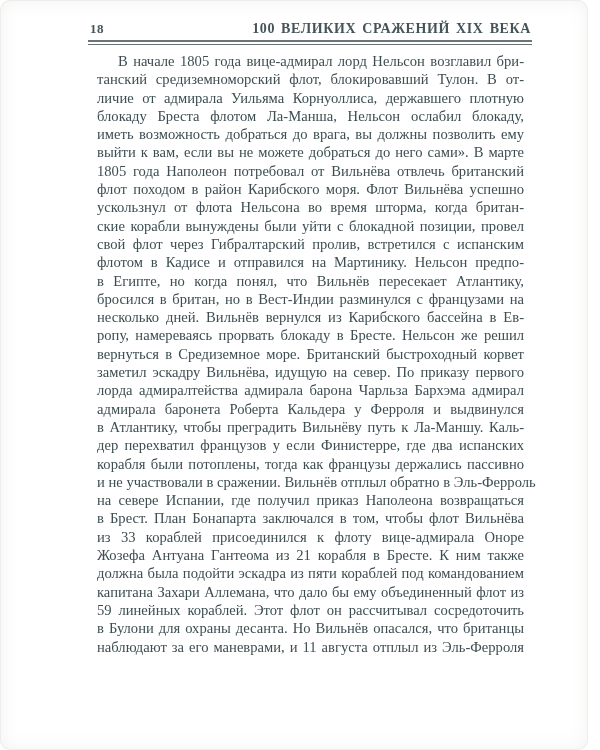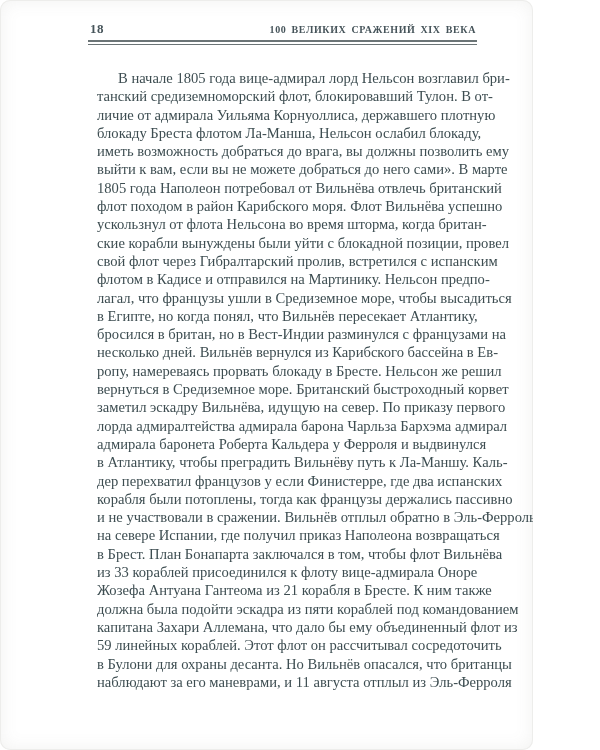--- a/index.html
+++ b/index.html
@@ -7,21 +7,21 @@
     --header: #46545a;
     --rule: #6b7476;
     --page-background: #ffffff;
   }
   * { margin: 0; padding: 0; box-sizing: border-box; }
   html, body { width: 600px; height: 750px; background: #fff; }
   body { font-family: "Liberation Serif", "DejaVu Serif", serif; }
 
   .page {
     position: relative;
-    width: 533px;
+    width: 588px;
     height: 750px;
     background: var(--page-background);
     border-radius: 10px;
     box-shadow:
       inset 0 0 0 1px #ededeb,
       inset 0 0 18px rgba(120,120,110,0.10);
     overflow: hidden;
   }
 
   .running-head {
@@ -33,41 +33,41 @@
     justify-content: space-between;
     align-items: baseline;
     color: var(--header);
     font-weight: bold;
   }
   .page-num {
     font-size: 13px;
     letter-spacing: 0.5px;
   }
   .head-title {
-    font-size: 10px;
+    font-size: 14px;
     letter-spacing: 0.6px;
     word-spacing: 2px;
     white-space: nowrap;
   }
 
   .header-rule {
     position: absolute;
     left: 88px;
     right: 56px;
     top: 40px;
     height: 5px;
     border-top: 2px solid var(--rule);
     border-bottom: 1px solid var(--rule);
   }
 
   .body-text {
     position: absolute;
     left: 97px;
     right: 64px;
-    top: 69px;
+    top: 52px;
     color: var(--text);
     font-size: 14.6px;
   }
   .line {
     height: 18.3px;
     line-height: 18.3px;
     white-space: nowrap;
     text-align: justify;
     text-align-last: justify;
     -moz-text-align-last: justify;
@@ -92,21 +92,20 @@
       <div class="line">личие от адмирала Уильяма Корнуоллиса, державшего плотную</div>
       <div class="line">блокаду Бреста флотом Ла-Манша, Нельсон ослабил блокаду,</div>
       <div class="line">иметь возможность добраться до врага, вы должны позволить ему</div>
       <div class="line">выйти к вам, если вы не можете добраться до него сами». В марте</div>
       <div class="line">1805 года Наполеон потребовал от Вильнёва отвлечь британский</div>
       <div class="line">флот походом в район Карибского моря. Флот Вильнёва успешно</div>
       <div class="line">ускользнул от флота Нельсона во время шторма, когда британ-</div>
       <div class="line">ские корабли вынуждены были уйти с блокадной позиции, провел</div>
       <div class="line">свой флот через Гибралтарский пролив, встретился с испанским</div>
       <div class="line">флотом в Кадисе и отправился на Мартинику. Нельсон предпо-</div>
-      <div class="line">лагал, что французы ушли в Средиземное море, чтобы высадиться</div>
       <div class="line">в Египте, но когда понял, что Вильнёв пересекает Атлантику,</div>
       <div class="line">бросился в британ, но в Вест-Индии разминулся с французами на</div>
       <div class="line">несколько дней. Вильнёв вернулся из Карибского бассейна в Ев-</div>
       <div class="line">ропу, намереваясь прорвать блокаду в Бресте. Нельсон же решил</div>
       <div class="line">вернуться в Средиземное море. Британский быстроходный корвет</div>
       <div class="line">заметил эскадру Вильнёва, идущую на север. По приказу первого</div>
       <div class="line">лорда адмиралтейства адмирала барона Чарльза Бархэма адмирал</div>
       <div class="line">адмирала баронета Роберта Кальдера у Ферроля и выдвинулся</div>
       <div class="line">в Атлантику, чтобы преградить Вильнёву путь к Ла-Маншу. Каль-</div>
       <div class="line">дер перехватил французов у если Финистерре, где два испанских</div>

